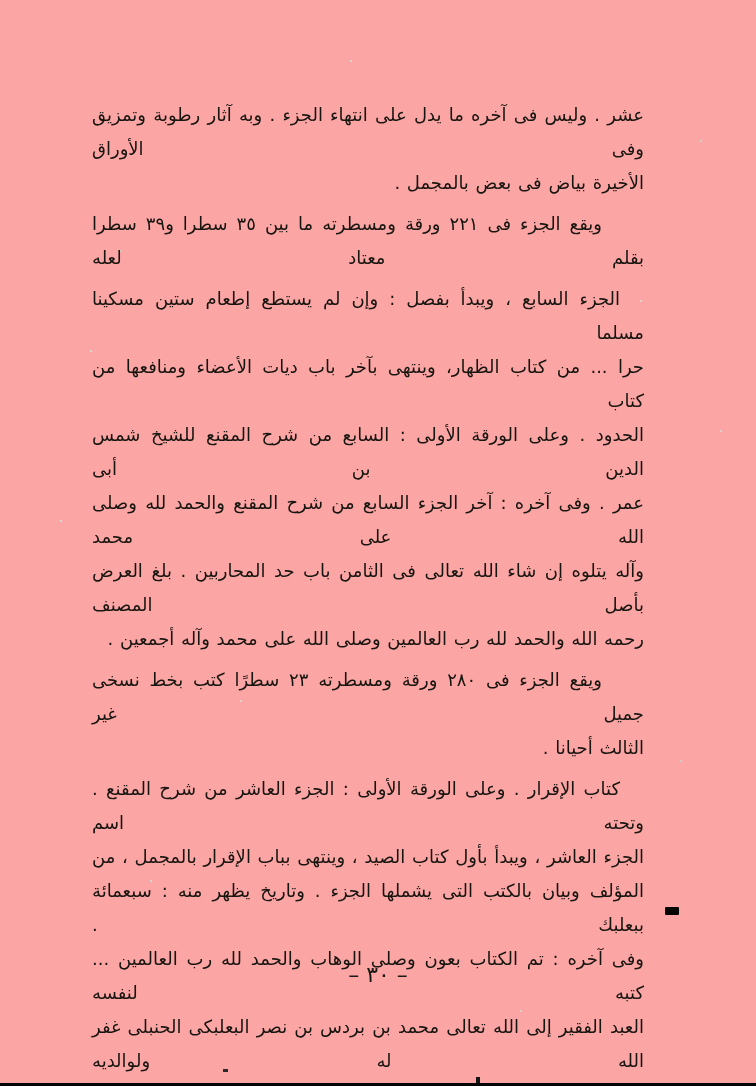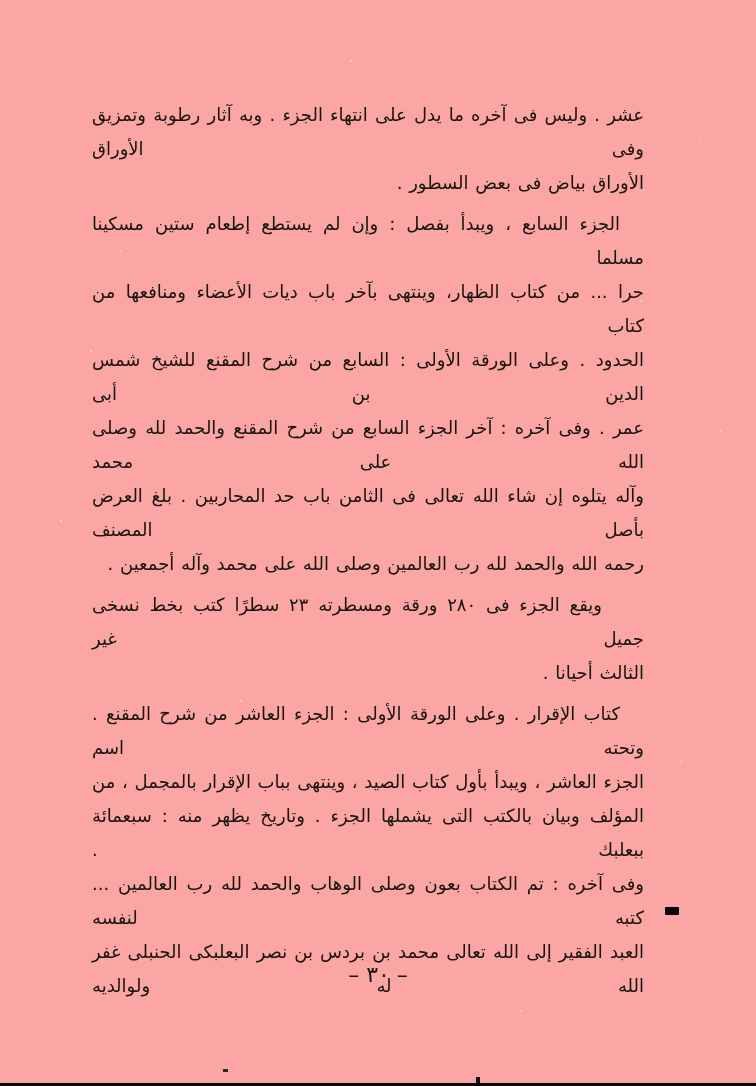--- a/index.html
+++ b/index.html
@@ -57,23 +57,24 @@
 </style>
 </head>
 <body>
 
 <div class="page">
   <div class="scan-noise"></div>
 
   <div class="text-block">
       <div class="paragraph">
         <div class="line">عشر . وليس فى آخره ما يدل على انتهاء الجزء . وبه آثار رطوبة وتمزيق وفى الأوراق</div>
-        <div class="line end">الأوراق بياض فى بعض السطور .</div>
+        <div class="line end">الأخيرة بياض فى بعض بالمجمل .</div>
       </div>
       <div class="paragraph indent-lg">
+        <div class="line">ويقع الجزء فى ٢٢١ ورقة ومسطرته ما بين ٣٥ سطرا و٣٩ سطرا بقلم معتاد لعله</div>
       </div>
       <div class="paragraph indent-sm">
         <div class="line">الجزء السابع ، ويبدأ بفصل : وإن لم يستطع إطعام ستين مسكينا مسلما</div>
         <div class="line">حرا ... من كتاب الظهار، وينتهى بآخر باب ديات الأعضاء ومنافعها من كتاب</div>
         <div class="line">الحدود . وعلى الورقة الأولى : السابع من شرح المقنع للشيخ شمس الدين بن أبى</div>
         <div class="line">عمر . وفى آخره : آخر الجزء السابع من شرح المقنع والحمد لله وصلى الله على محمد</div>
         <div class="line">وآله يتلوه إن شاء الله تعالى فى الثامن باب حد المحاربين . بلغ العرض بأصل المصنف</div>
         <div class="line end">رحمه الله والحمد لله رب العالمين وصلى الله على محمد وآله أجمعين .</div>
       </div>
       <div class="paragraph indent-lg">

